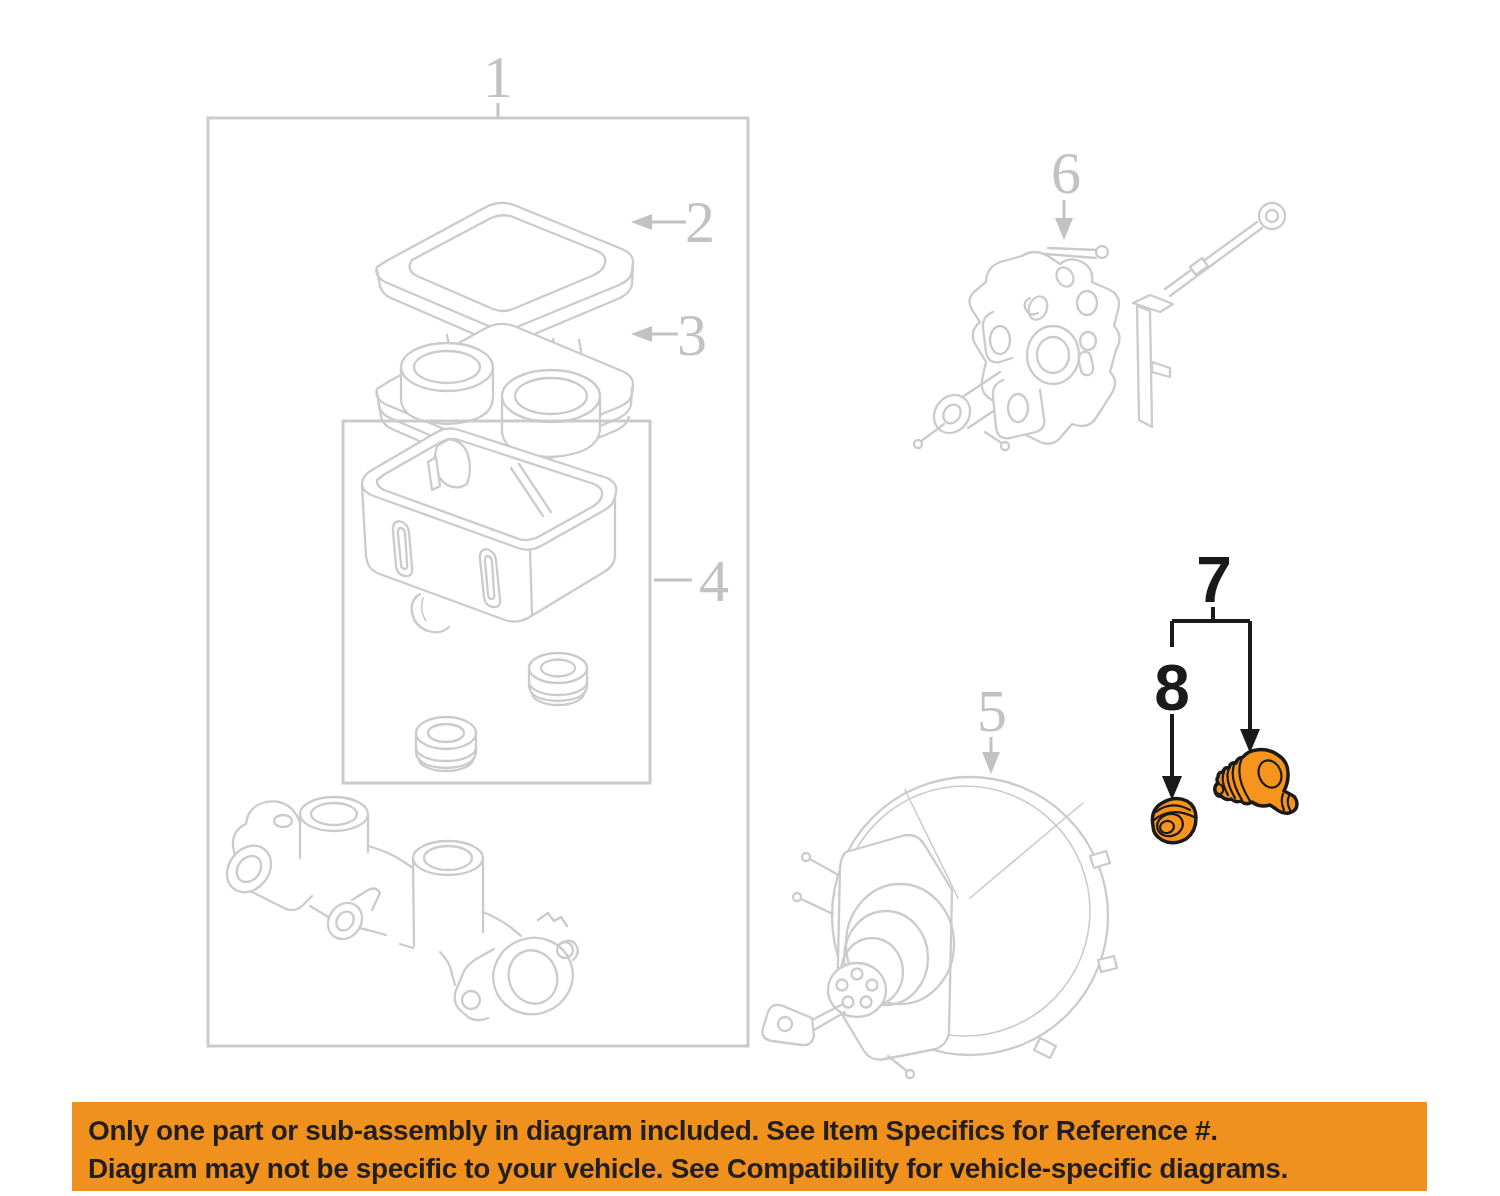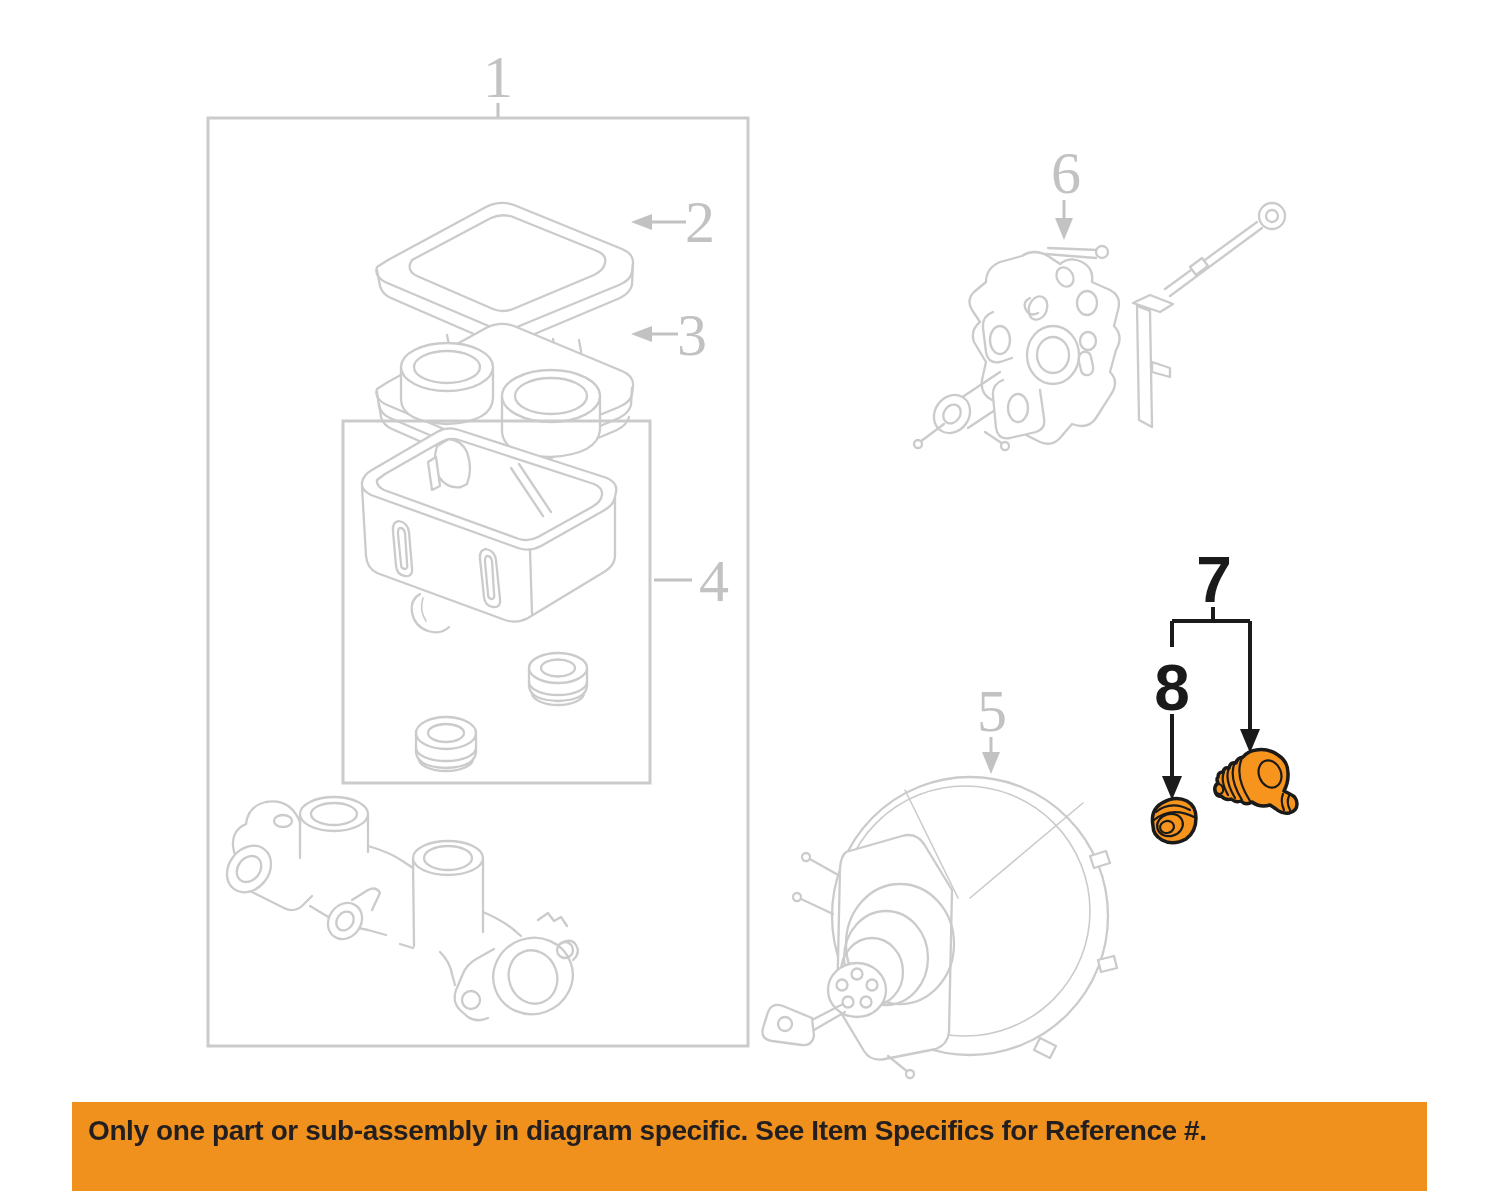--- a/index.html
+++ b/index.html
@@ -215,15 +215,16 @@
     <path class="op" d="M 1218,783 Q 1214,786 1215,791 Q 1216,797 1221,796 Q 1226,801 1231,799 Q 1236,803 1241,801 Q 1246,806 1252,802 Q 1260,808 1270,805 L 1276,809 Q 1282,814 1289,813 Q 1297,811 1297,804 Q 1297,797 1290,794 L 1284,791 Q 1288,783 1288,776 Q 1289,762 1278,755 Q 1268,748 1256,750 Q 1248,751 1243,757 Q 1237,758 1236,763 Q 1230,762 1229,768 Q 1224,767 1223,772 Q 1218,772 1218,777 Q 1216,779 1218,783 Z"></path>
     <path class="od" d="M 1242,758 Q 1234,776 1250,801"></path>
     <path class="od" d="M 1235,762 Q 1228,777 1242,800 M 1229,768 Q 1224,779 1235,798 M 1224,772 Q 1220,781 1228,795"></path>
     <ellipse class="od" cx="1270" cy="774" rx="11" ry="14" transform="rotate(-22 1270 774)"></ellipse>
     <ellipse class="od" cx="1219" cy="789" rx="4" ry="5" transform="rotate(-20 1219 789)"></ellipse>
     <path class="od" d="M 1283,794 Q 1280,801 1284,810 M 1289,796 Q 1286,802 1290,810"></path>
   </g>
 </svg>
 
   <div class="banner">
-    <div>Only one part or sub-assembly in diagram specific. See Item Specifics for Reference #.</div>
+    <div>Only one part or sub-assembly in diagram included. See Item Specifics for Reference #.</div>
+    <div>Diagram may not be specific to your vehicle. See Compatibility for vehicle-specific diagrams.</div>
   </div>
 </div>
 
 </body></html>

